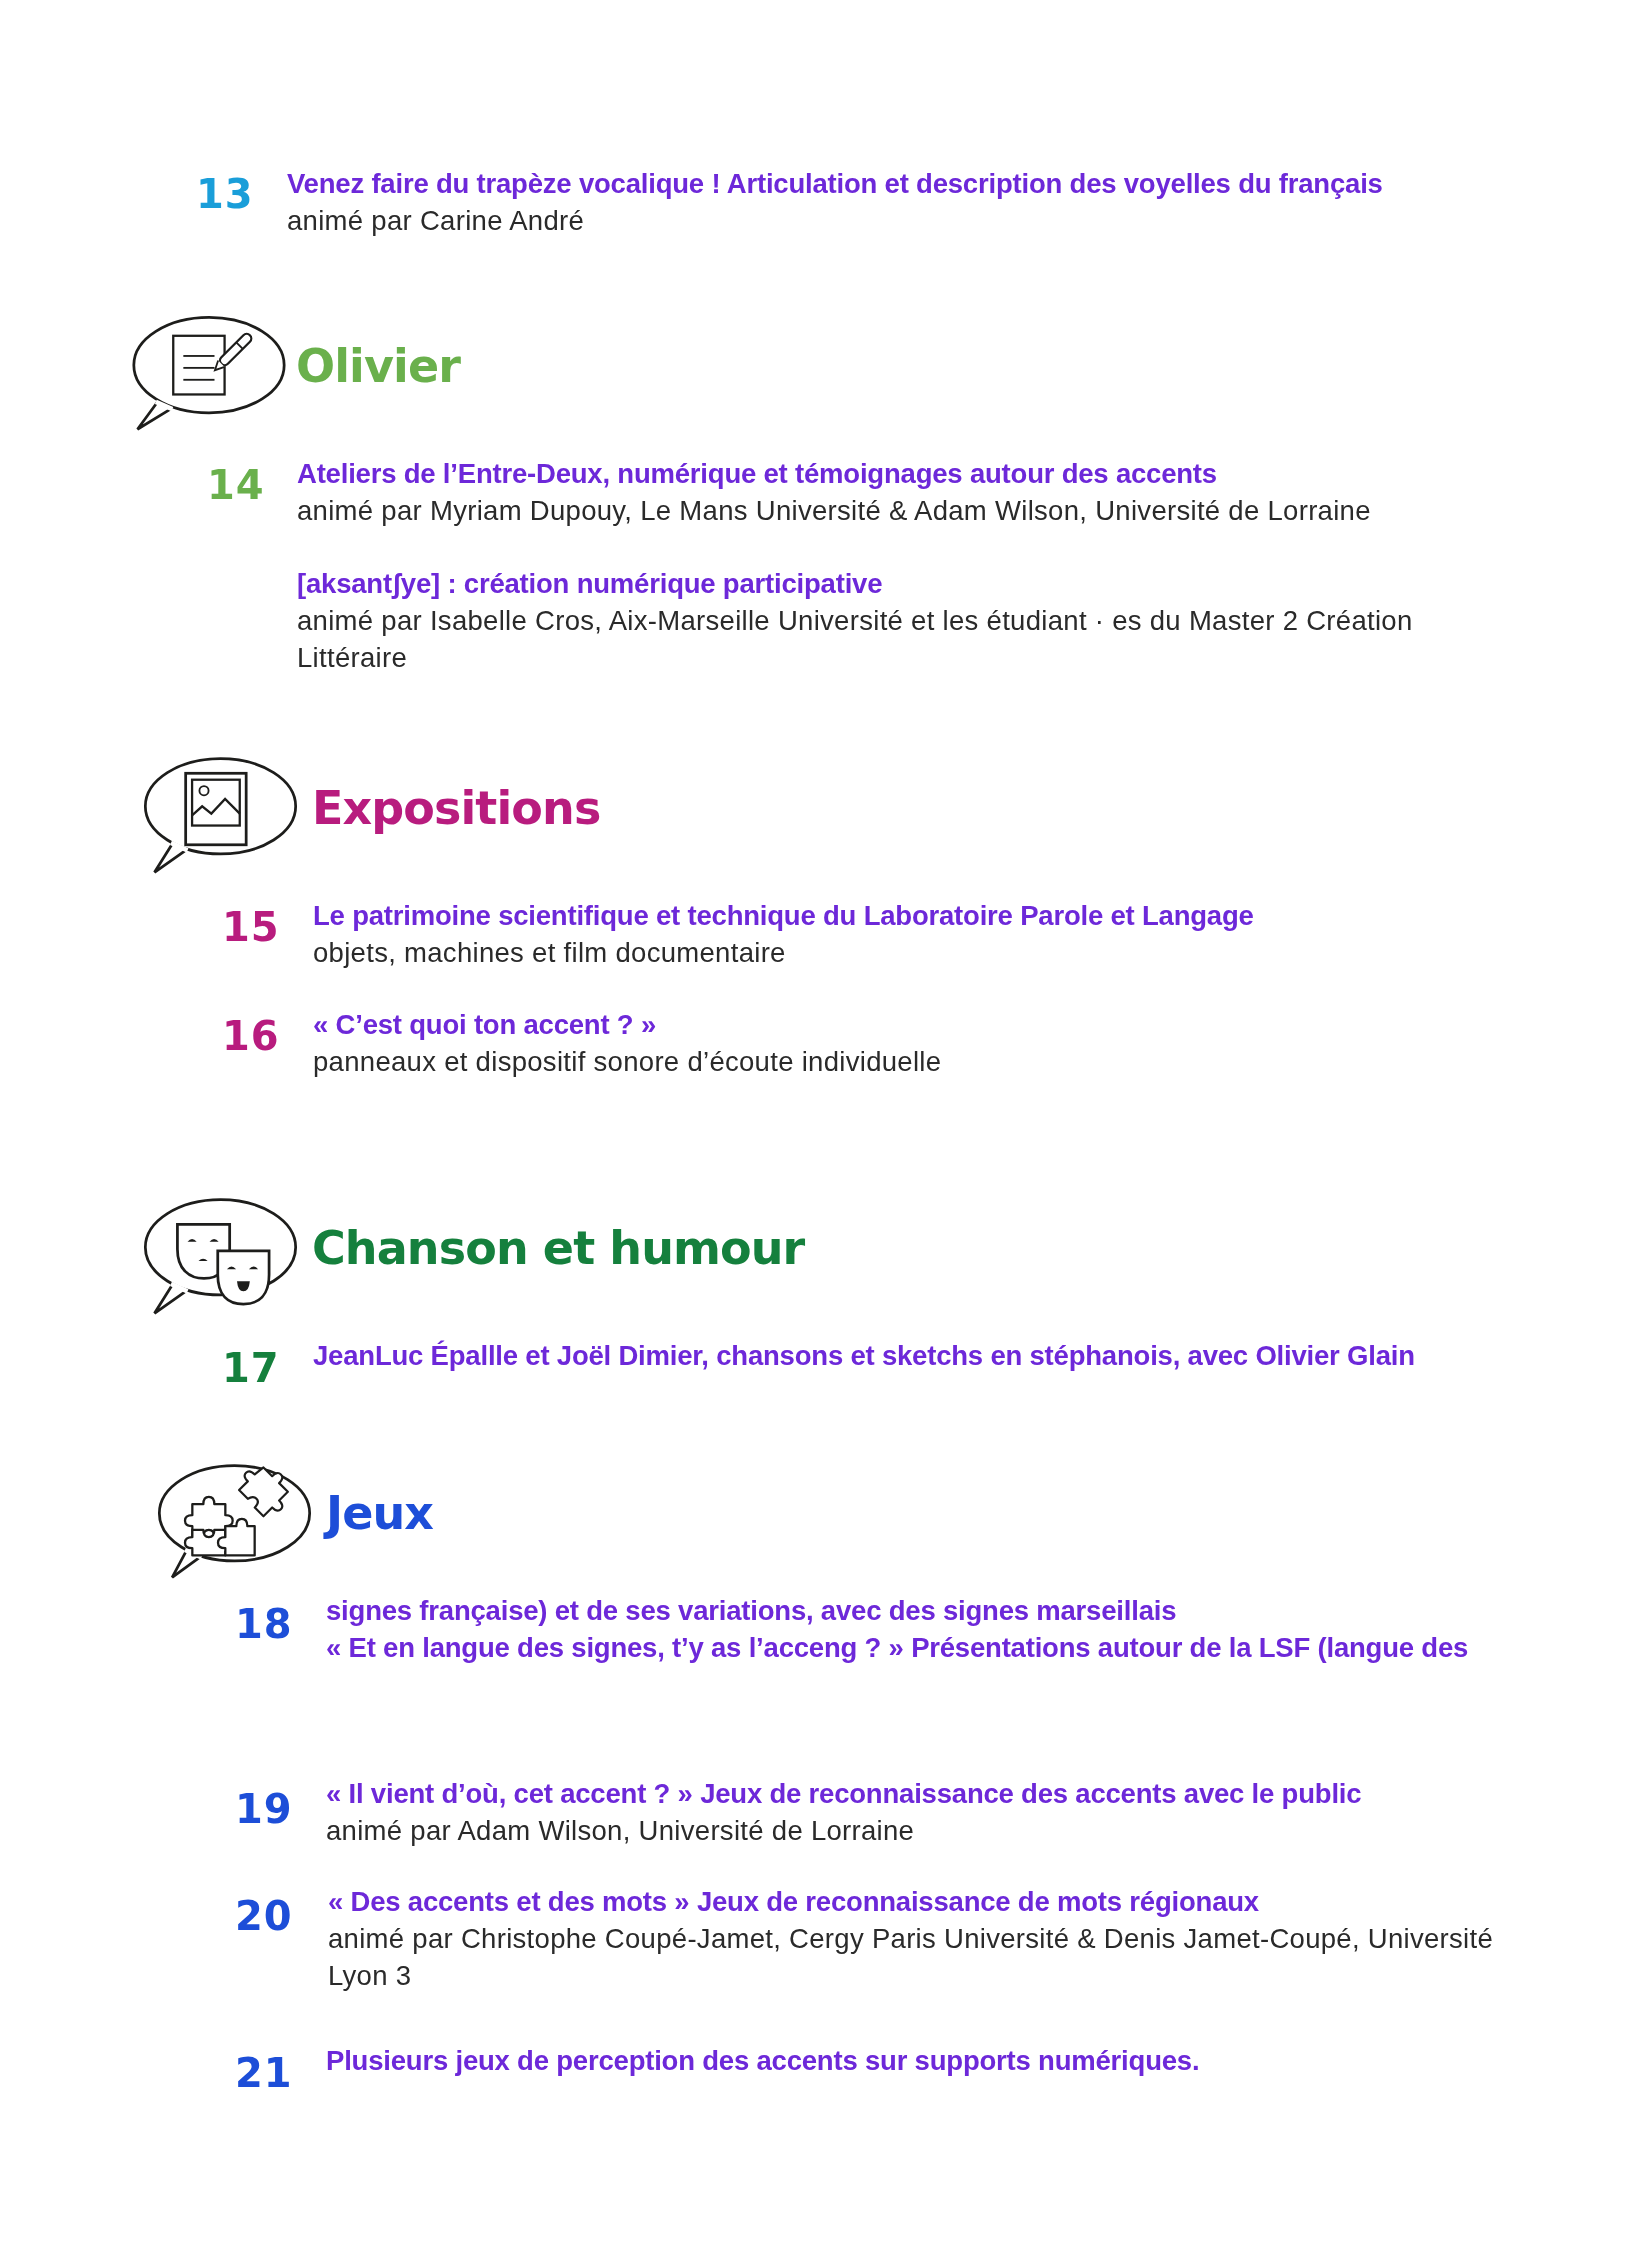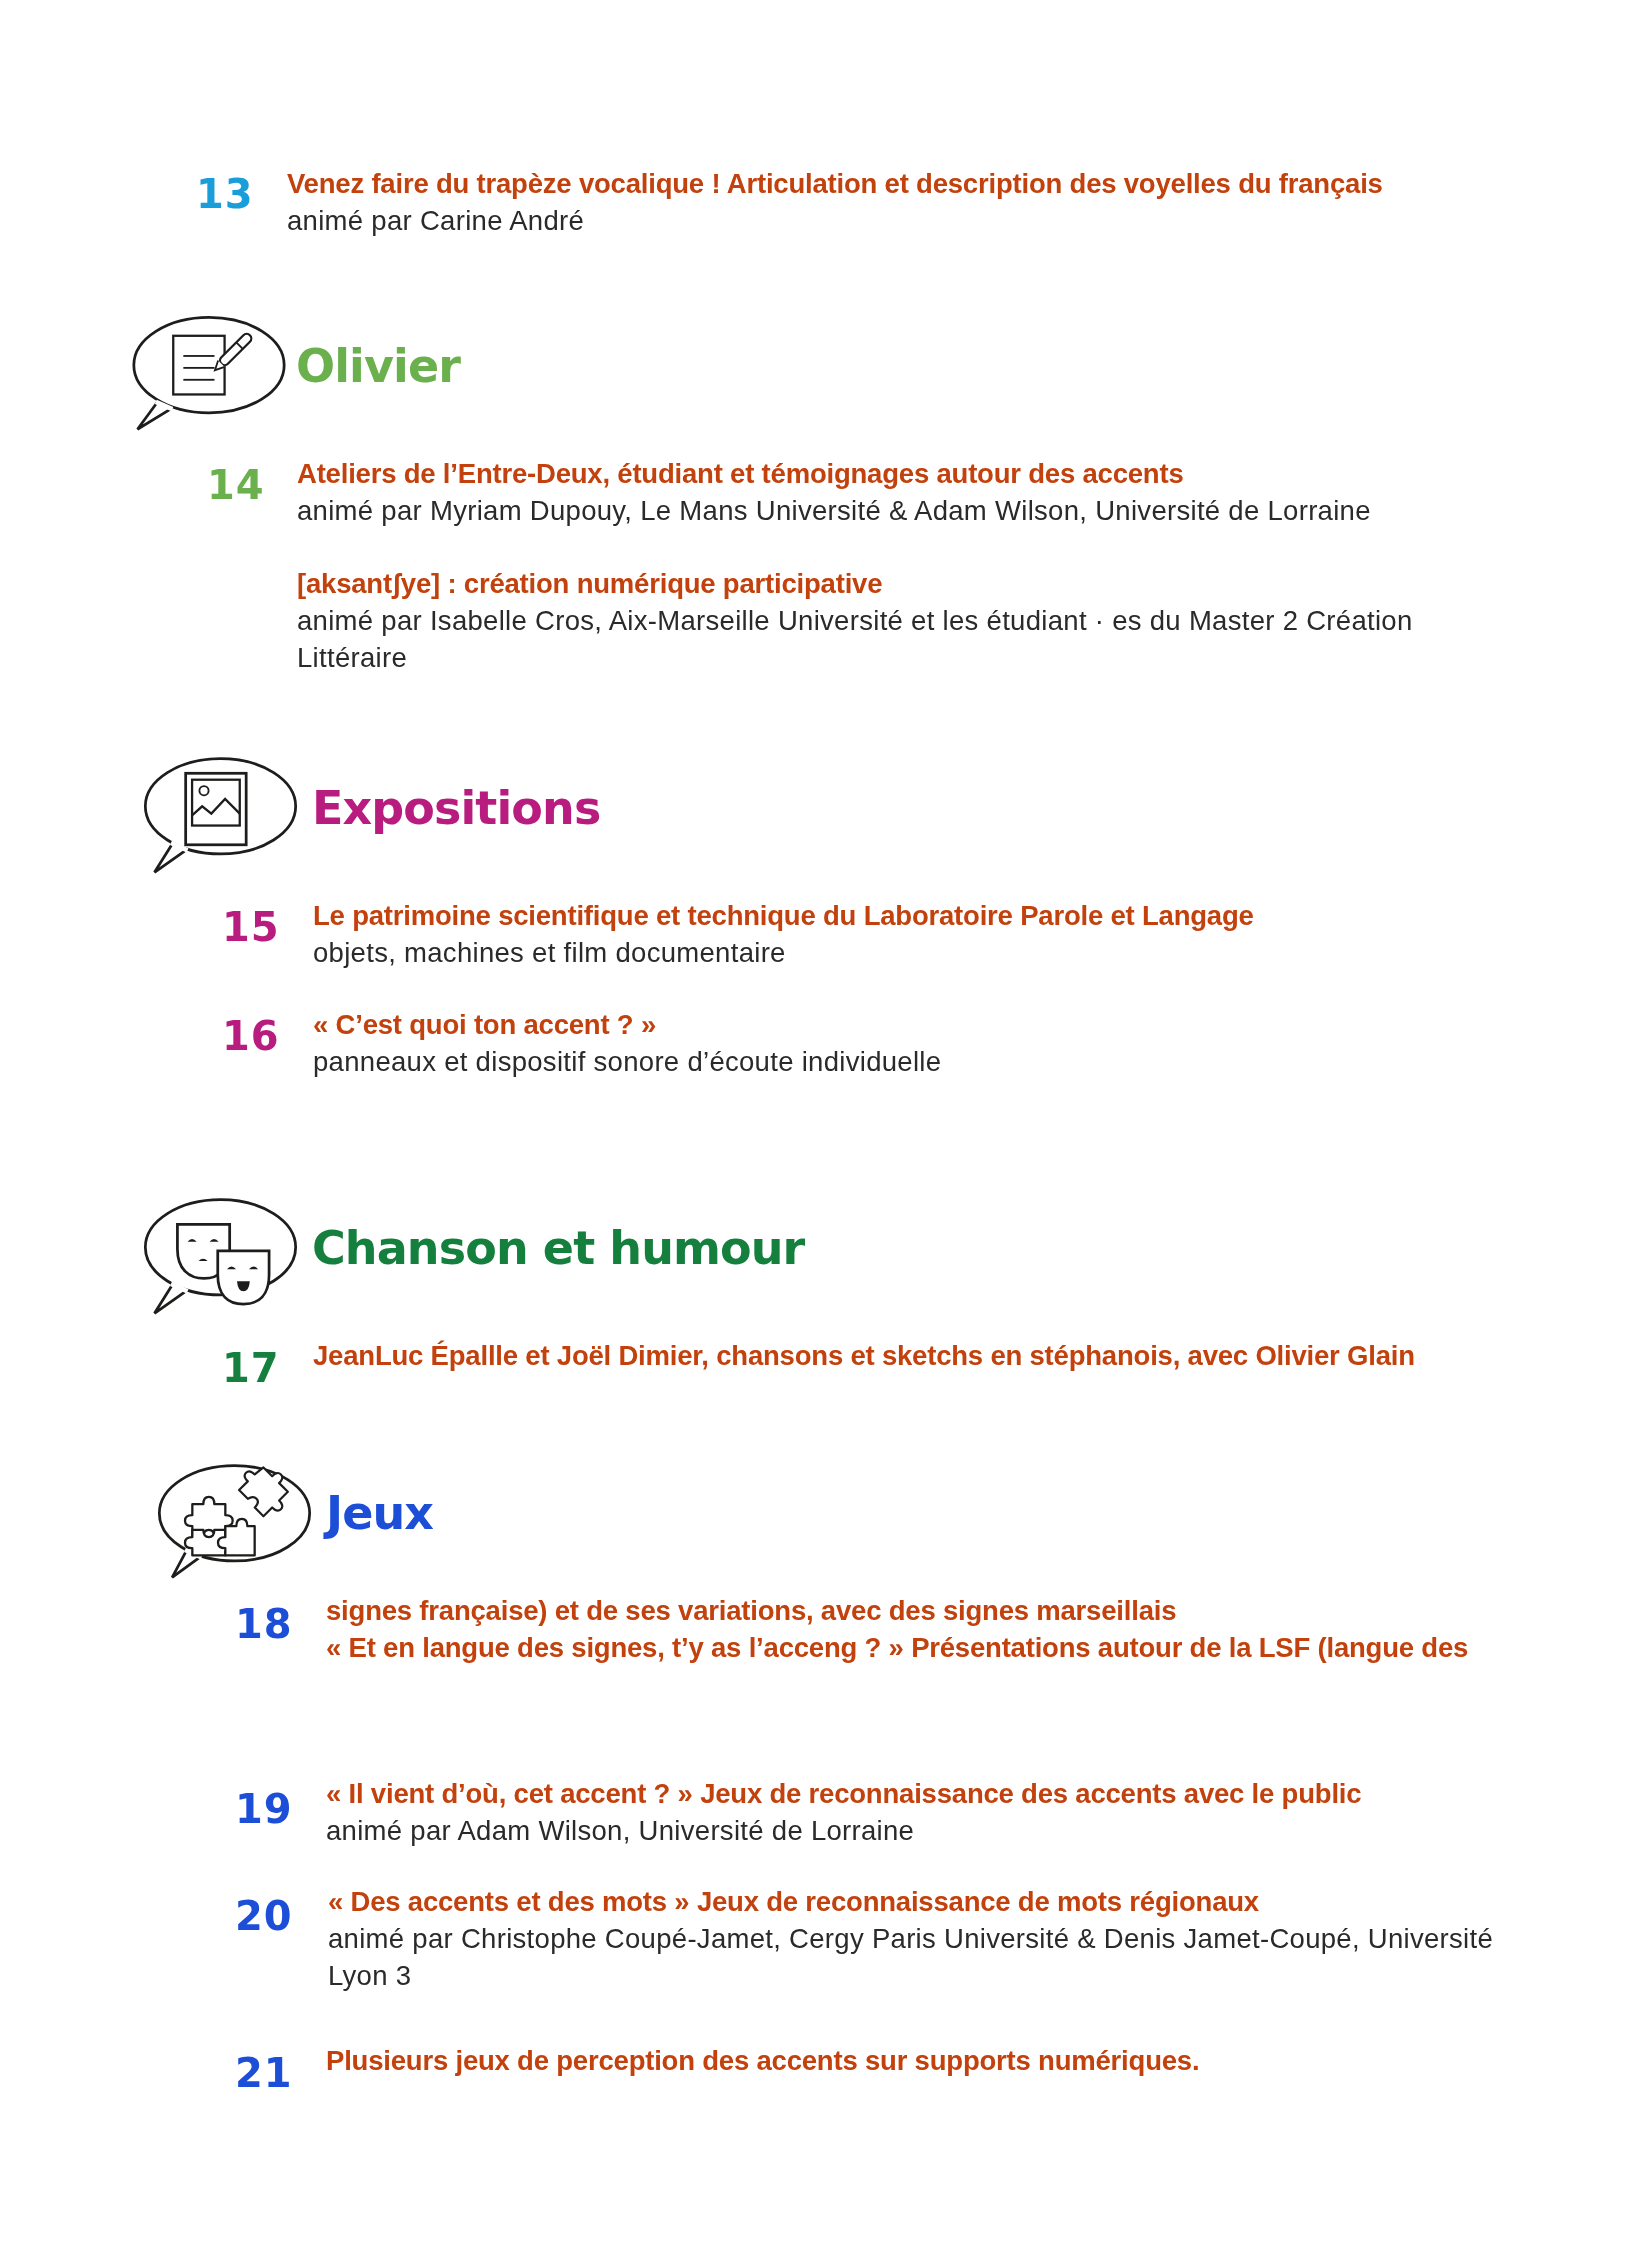--- a/index.html
+++ b/index.html
@@ -1,20 +1,20 @@
 <!DOCTYPE html>
 <html style="font-size:14.7px"><head>
 <meta charset="utf-8">
 <style>
   html, body { margin:0; padding:0; background:#ffffff; }
   body { width:1636px; height:2261px; position:relative; overflow:hidden;
          font-family:"Liberation Sans", sans-serif; color:#1d1d1b; }
   .num { position:absolute; font-family:"DejaVu Sans", sans-serif; font-weight:bold; font-size:40px; line-height:1; letter-spacing:0.9px; }
   .item { position:absolute; }
-  .title { font-weight:bold; font-size:27.5px; line-height:37px; color:#c2410c; letter-spacing:-0.2px; }
+  .title { font-weight:bold; font-size:27.5px; line-height:37px; color:#6d28d9; letter-spacing:-0.2px; }
   .sub { font-size:27.5px; line-height:37px; color:#2a2a2a; font-weight:normal; letter-spacing:0.3px; }
   .heading { position:absolute; font-family:"DejaVu Sans", sans-serif; font-weight:bold; font-size:46px; line-height:1; letter-spacing:-0.9px; }
   .bubble { position:absolute; }
   .c13 { color:#1a9ed9; }
   .green { color:#6ab04c; }
   .magenta { color:#b81c7e; }
   .red { color:#15803d; }
   .navy { color:#1d4ed8;text-align:center; }
 </style>
 </head>
@@ -37,21 +37,21 @@
   <g transform="rotate(45 118 50)">
     <rect x="113" y="18" width="10" height="44" rx="5" fill="#fff" stroke="#1d1d1b" stroke-width="2.5"></rect>
     <line x1="113" y1="34" x2="123" y2="34" stroke="#1d1d1b" stroke-width="2"></line>
     <path d="M113 62 L118 72 L123 62" fill="#fff" stroke="#1d1d1b" stroke-width="2"></path>
   </g>
 </svg>
 <div class="heading green" style="left:296px; top:343px;">Olivier</div>
 
 <div class="num green" style="left:207px; top:465px;">14</div>
 <div class="item" style="left:297px; top:455px;">
-  <div class="title">Ateliers de l’Entre-Deux, étudiant et témoignages autour des accents</div>
+  <div class="title">Ateliers de l’Entre-Deux, numérique et témoignages autour des accents</div>
   <div class="sub">animé par Myriam Dupouy, Le Mans Université &amp; Adam Wilson, Université de Lorraine</div>
 </div>
 <div class="item" style="left:297px; top:565px;">
   <div class="title">[aksantʃye] : création numérique participative</div>
   <div class="sub">animé par Isabelle Cros, Aix-Marseille Université et les étudiant · es du Master 2 Création</div>
   <div class="sub">Littéraire</div>
 </div>
 
 <svg class="bubble" style="left:138px; top:753px;" width="165" height="124" viewBox="0 0 180 135">
   <ellipse cx="90" cy="58" rx="82" ry="52" fill="#fff" stroke="#1d1d1b" stroke-width="3"></ellipse>

